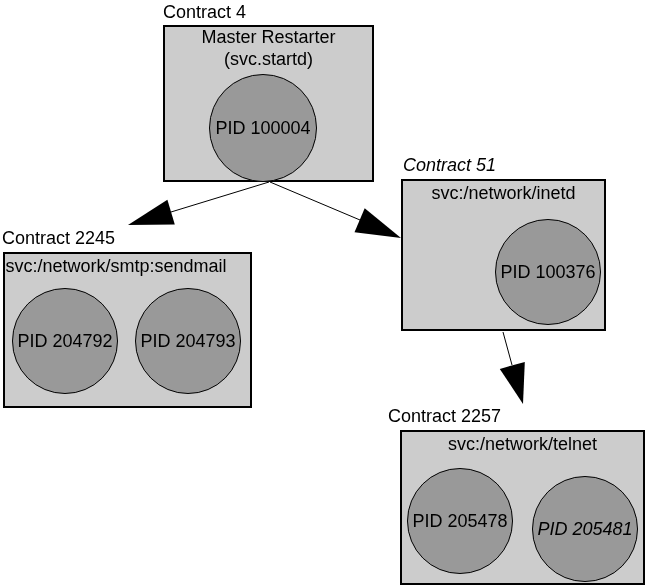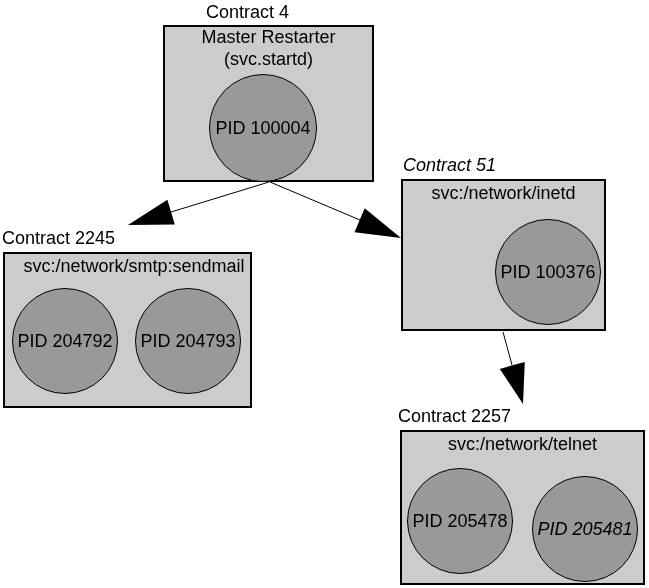--- a/index.html
+++ b/index.html
@@ -63,46 +63,46 @@
     pointer-events: none;
   }
   .arrows-layer line { stroke: #000000; stroke-width: 1; }
   .arrows-layer polygon { fill: #000000; stroke: none; }
 </style>
 </head>
 <body>
 
 <div class="canvas">
 
-  <div class="contract-label" style="left:163px; top:2px;margin-left:43px;">Contract 4</div>
+  <div class="contract-label" style="left:163px; top:2px;">Contract 4</div>
   <div class="contract-box" style="left:163px; top:25px; width:211px; height:157px;"></div>
   <div class="service-title" style="left:163px; top:27px; width:211px;">Master Restarter</div>
   <div class="service-title" style="left:163px; top:49px; width:211px;">(svc.startd)</div>
   <div class="process-circle" style="left:209px; top:74px; width:108px; height:108px;">
     <span class="pid-label">PID 100004</span>
   </div>
 
   <div class="contract-label" style="left:403px; top:155px;font-style:italic;">Contract 51</div>
   <div class="contract-box" style="left:401px; top:179px; width:205px; height:152px;"></div>
   <div class="service-title" style="left:401px; top:183px; width:205px;">svc:/network/inetd</div>
   <div class="process-circle" style="left:450px; top:219px; width:106px; height:106px;margin-left:45px;">
     <span class="pid-label">PID 100376</span>
   </div>
 
   <div class="contract-label" style="left:2px; top:228px;">Contract 2245</div>
   <div class="contract-box" style="left:3px; top:252px; width:249px; height:156px;"></div>
-  <div class="service-title" style="left:20px; top:256px; width:228px;">svc:/network/smtp:sendmail</div>
+  <div class="service-title" style="left:2px; top:256px; width:228px;">svc:/network/smtp:sendmail</div>
   <div class="process-circle" style="left:12px; top:288px; width:106px; height:106px;">
     <span class="pid-label">PID 204792</span>
   </div>
   <div class="process-circle" style="left:135px; top:288px; width:106px; height:106px;">
     <span class="pid-label">PID 204793</span>
   </div>
 
-  <div class="contract-label" style="left:398px; top:406px;">Contract 2257</div>
+  <div class="contract-label" style="left:388px; top:406px;">Contract 2257</div>
   <div class="contract-box" style="left:400px; top:430px; width:245px; height:155px;"></div>
   <div class="service-title" style="left:400px; top:434px; width:245px;">svc:/network/telnet</div>
   <div class="process-circle" style="left:407px; top:468px; width:106px; height:106px;">
     <span class="pid-label">PID 205478</span>
   </div>
   <div class="process-circle" style="left:532px; top:476px; width:106px; height:106px;font-style:italic;">
     <span class="pid-label">PID 205481</span>
   </div>
 
   <svg class="arrows-layer" viewBox="0 0 649 588" xmlns="http://www.w3.org/2000/svg">

